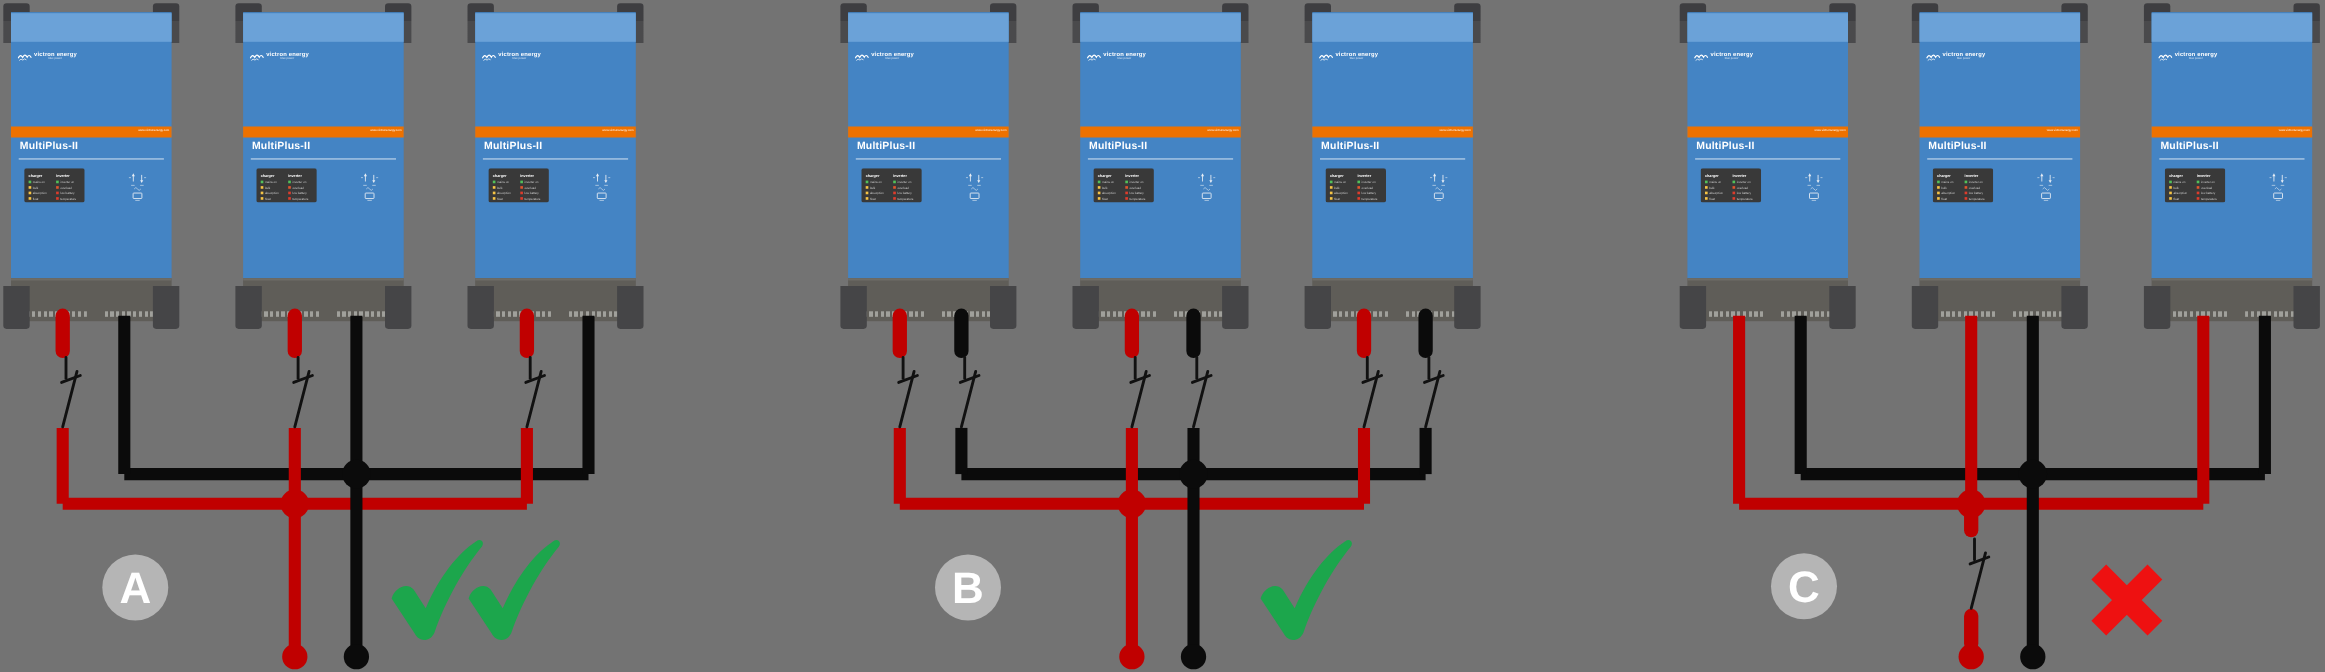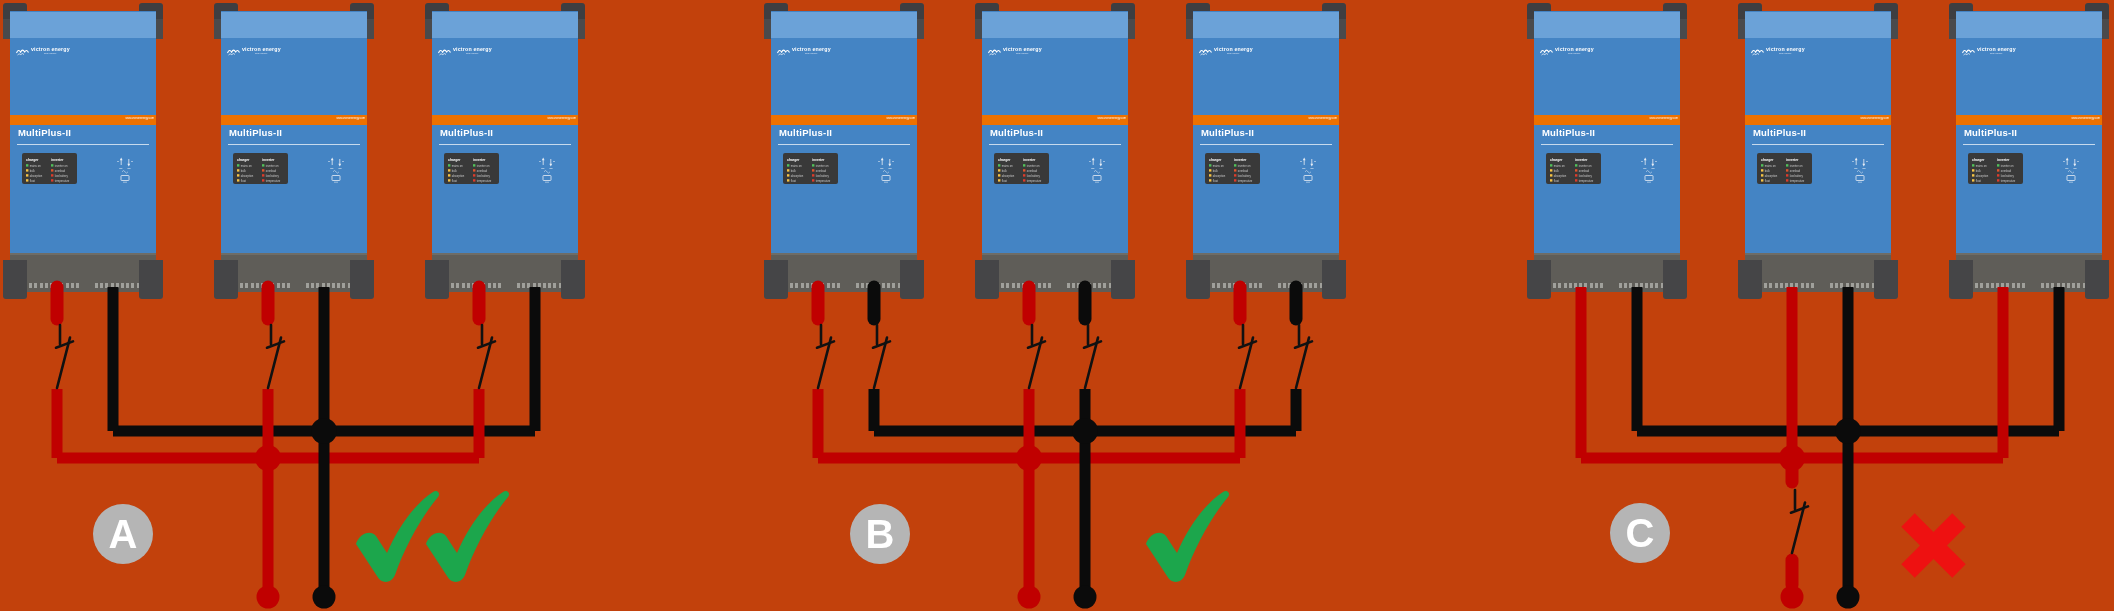--- a/index.html
+++ b/index.html
@@ -1,16 +1,16 @@
 <!DOCTYPE html>
 <html><head>
 <meta charset="utf-8">
 <style>
   html,body{margin:0;padding:0;background:#fff;font-family:"Liberation Sans",sans-serif;}
-  #canvas{position:relative;width:2114px;height:611px;background:#c2410c;overflow:hidden;}
+  #canvas{position:relative;width:2114px;height:611px;background:#737373;overflow:hidden;}
 
   
   .unit{position:absolute;top:3px;width:162px;height:296px;}
   .tab{position:absolute;top:0;width:24px;height:36px;border-radius:3px 3px 0 0;
        background:linear-gradient(#3e3e41 0 45%,#4a4a4c 45%);}
   .tl{left:1px}.tr{left:137px}
   .ubody{position:absolute;left:8px;top:8px;width:146px;height:242px;background:#4484c4;}
   .strip{position:absolute;left:0;top:1px;width:100%;height:26px;background:#6ba2d8;}
   .logo{position:absolute;left:6px;top:36px;display:flex;gap:2px;align-items:flex-start;}
   .gull{width:13px;height:10px;}

